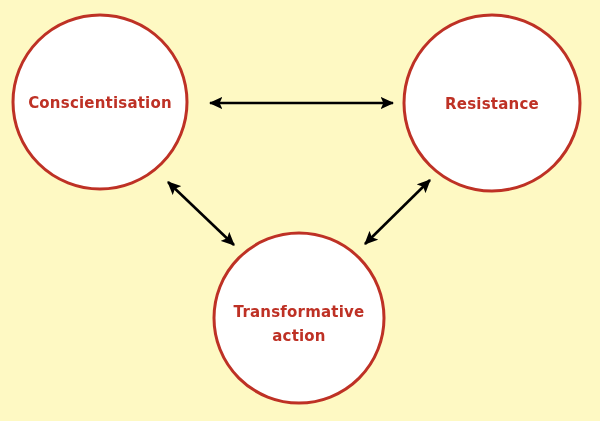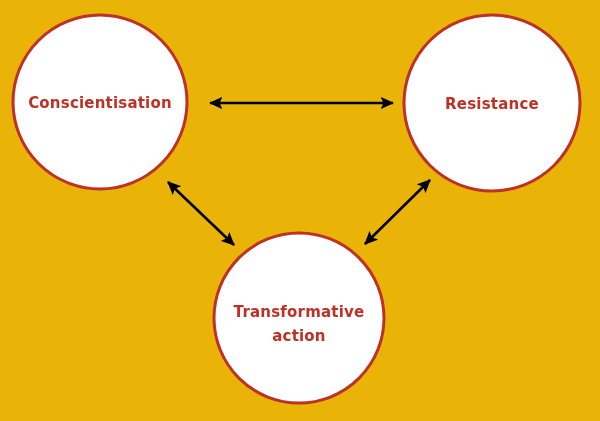--- a/index.html
+++ b/index.html
@@ -8,21 +8,21 @@
     padding: 0;
     background: #ffffff;
   }
   body {
     font-family: "DejaVu Sans", sans-serif;
   }
   #canvas {
     position: relative;
     width: 600px;
     height: 421px;
-    background: #eab308;
+    background: #fef9c3;
     overflow: hidden;
   }
   #diagram-svg {
     position: absolute;
     left: 0;
     top: 0;
     width: 600px;
     height: 421px;
     display: block;
   }

